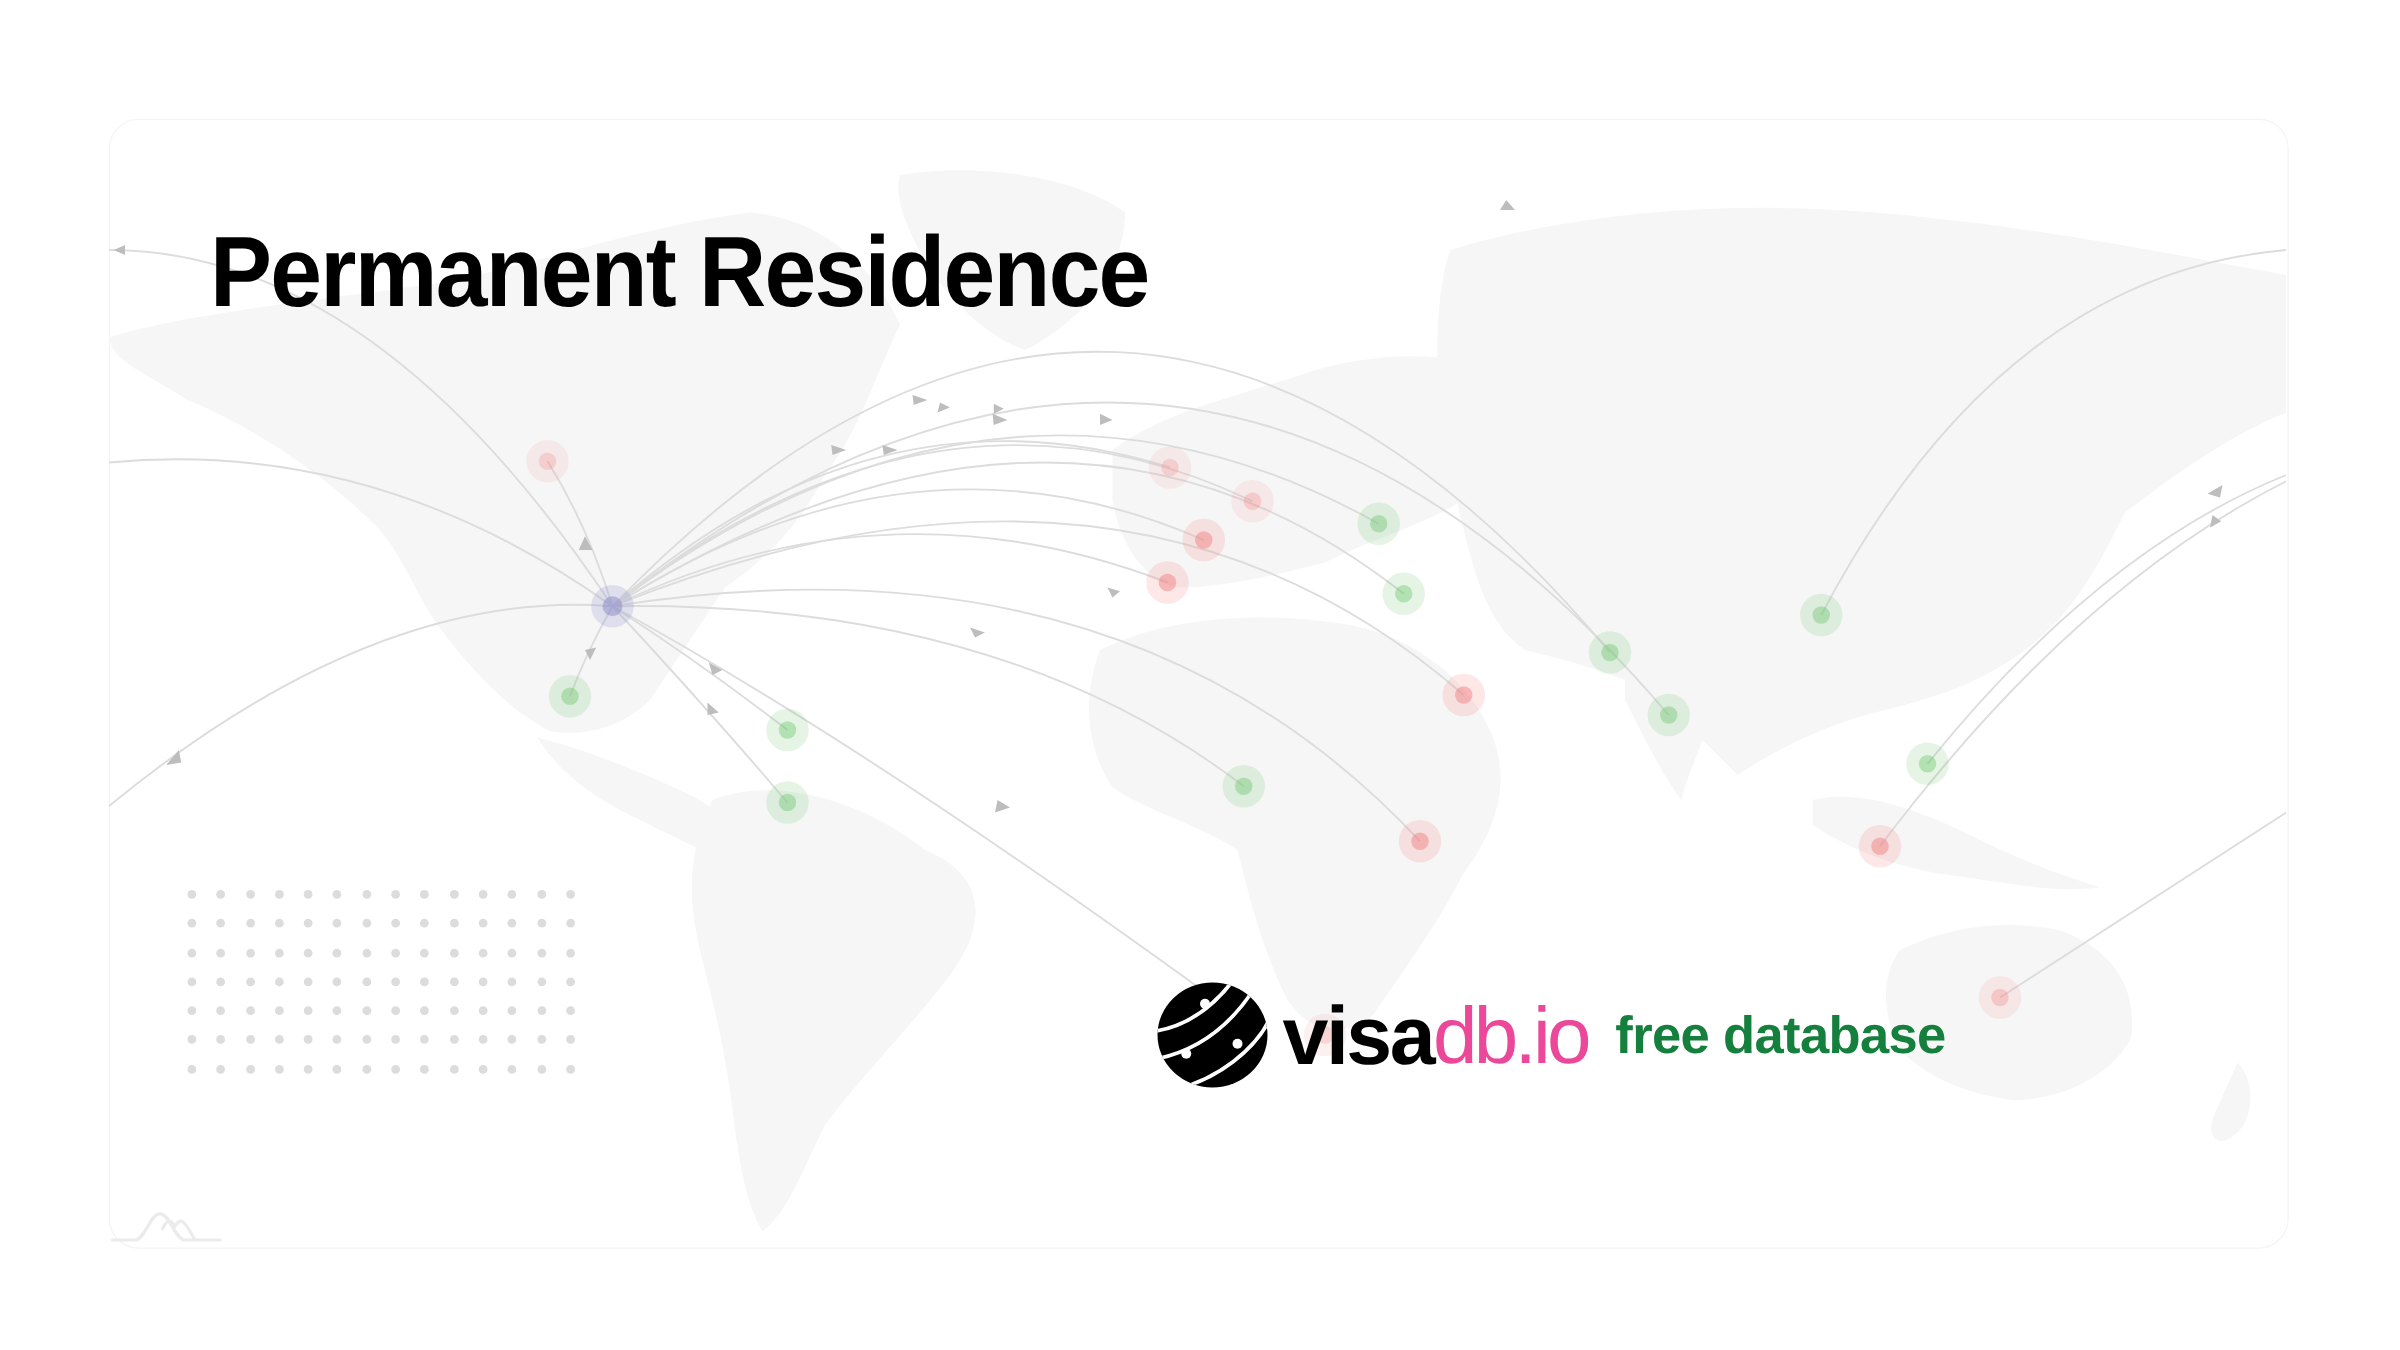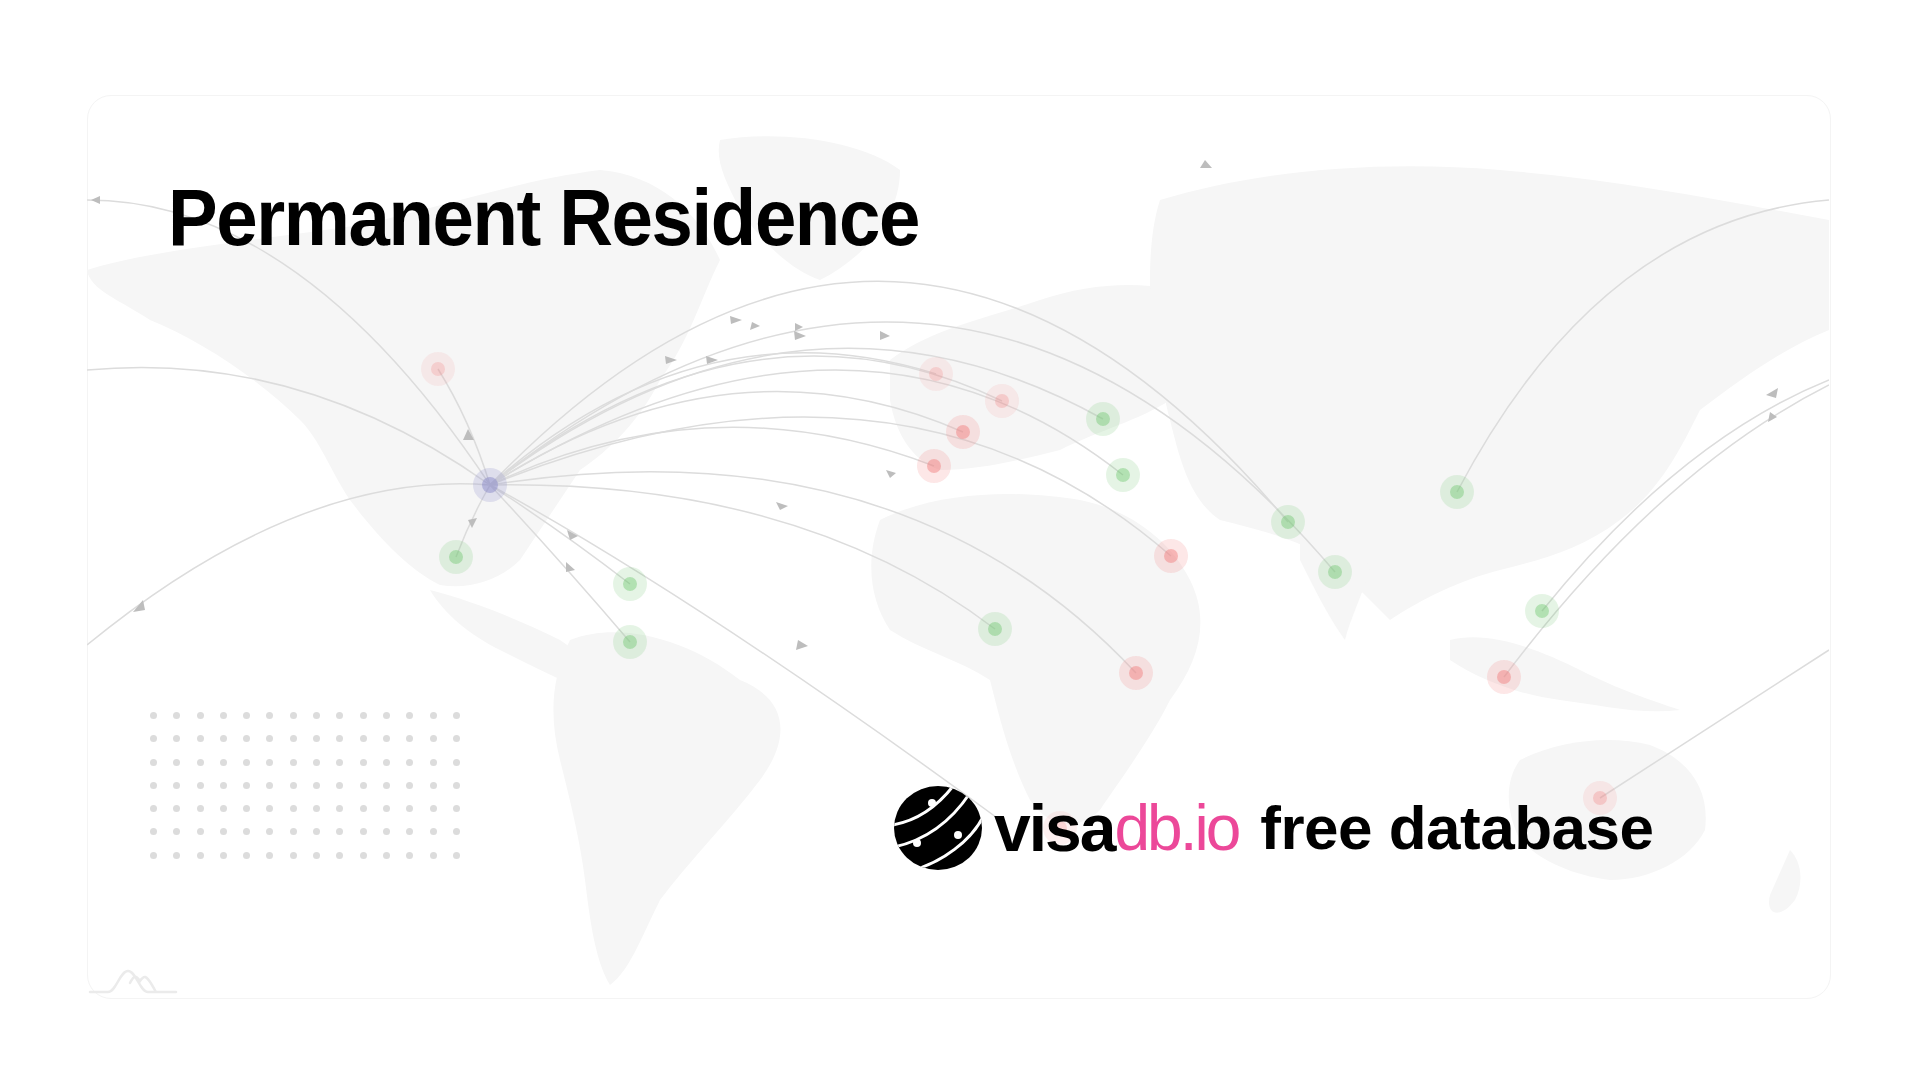--- a/index.html
+++ b/index.html
@@ -24,27 +24,27 @@
     letter-spacing: -1.5px; line-height: 1; margin: 0;
     font-family: "Liberation Sans", sans-serif;
     transform: scaleX(0.93); transform-origin: left top;
   }
   .dots {
     position: absolute; left: 150px; top: 712px;
     display: grid; grid-template-columns: repeat(14, 23.3px); grid-auto-rows: 23.3px;
   }
   .dot { width: 7px; height: 7px; border-radius: 50%; background: #dcdcdc; }
   .brand {
-    position: absolute; left: 892px; top: 785px;
+    position: absolute; left: 924px; top: 785px;
     display: flex; align-items: center; height: 86px;
   }
   .globe { width: 92px; height: 86px; margin-right: 10px; }
   .brand-visa { font-size: 66px; font-weight: 700; color: #000; letter-spacing: -2px; line-height: 1; }
   .brand-db { font-size: 64px; font-weight: 400; color: #ec4899; letter-spacing: -3px; line-height: 1; margin-right: 22px; }
-  .brand-free { font-size: 62px; font-weight: 700; color: #000000; letter-spacing: -0.5px; line-height: 1; }
+  .brand-free { font-size: 42px; font-weight: 700; color: #15803d; letter-spacing: -0.5px; line-height: 1; }
   .wave { position: absolute; left: 88px; top: 965px; }
 </style>
 </head>
 <body>
 
 <div class="card"></div>
 
 <div class="map-layer">
   <svg id="map-svg" width="1920" height="1080" viewBox="0 0 1920 1080">
     <defs>

